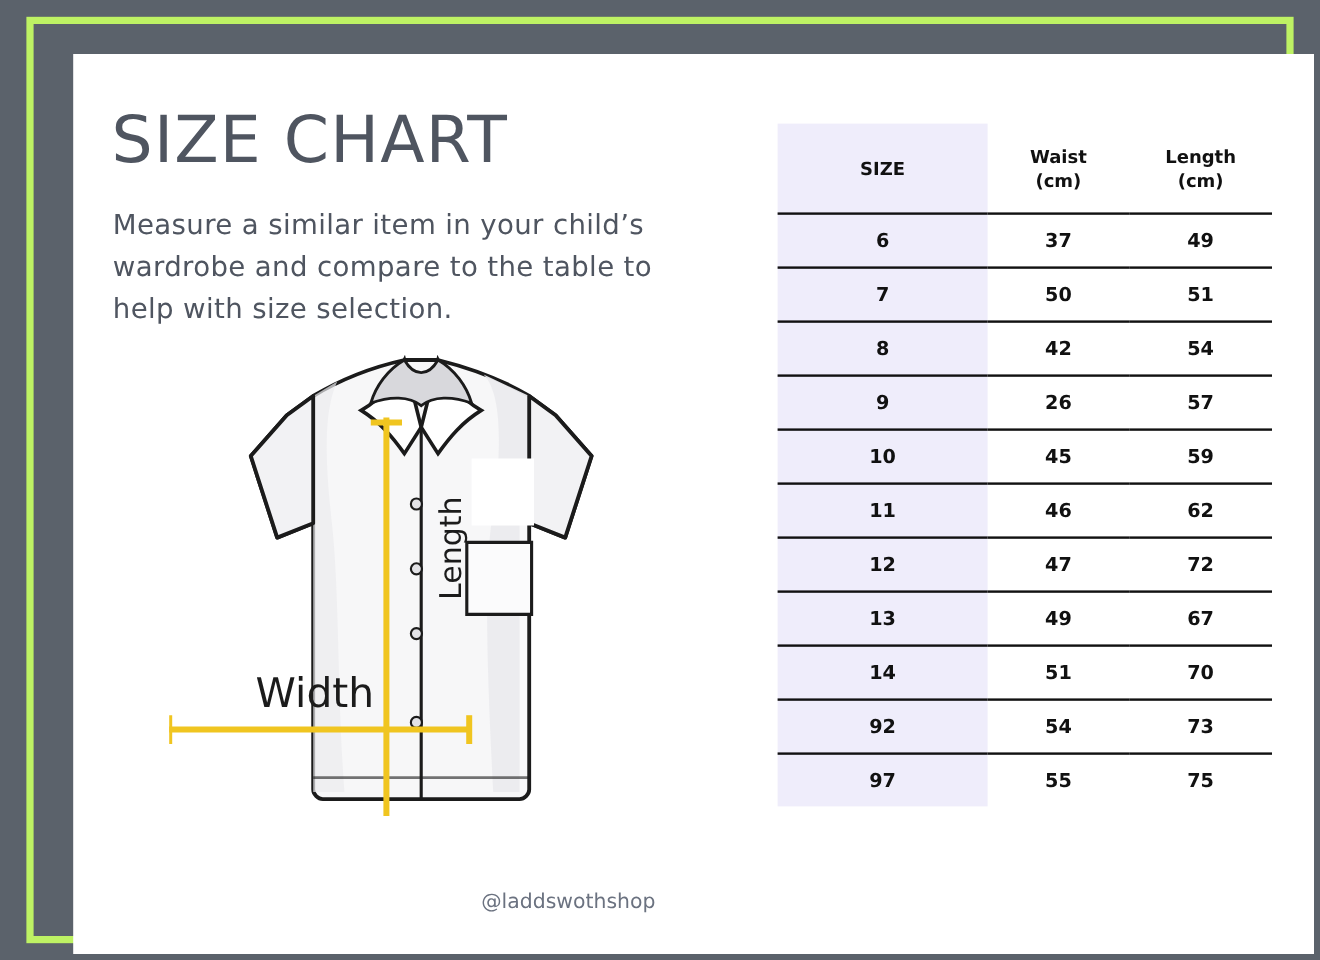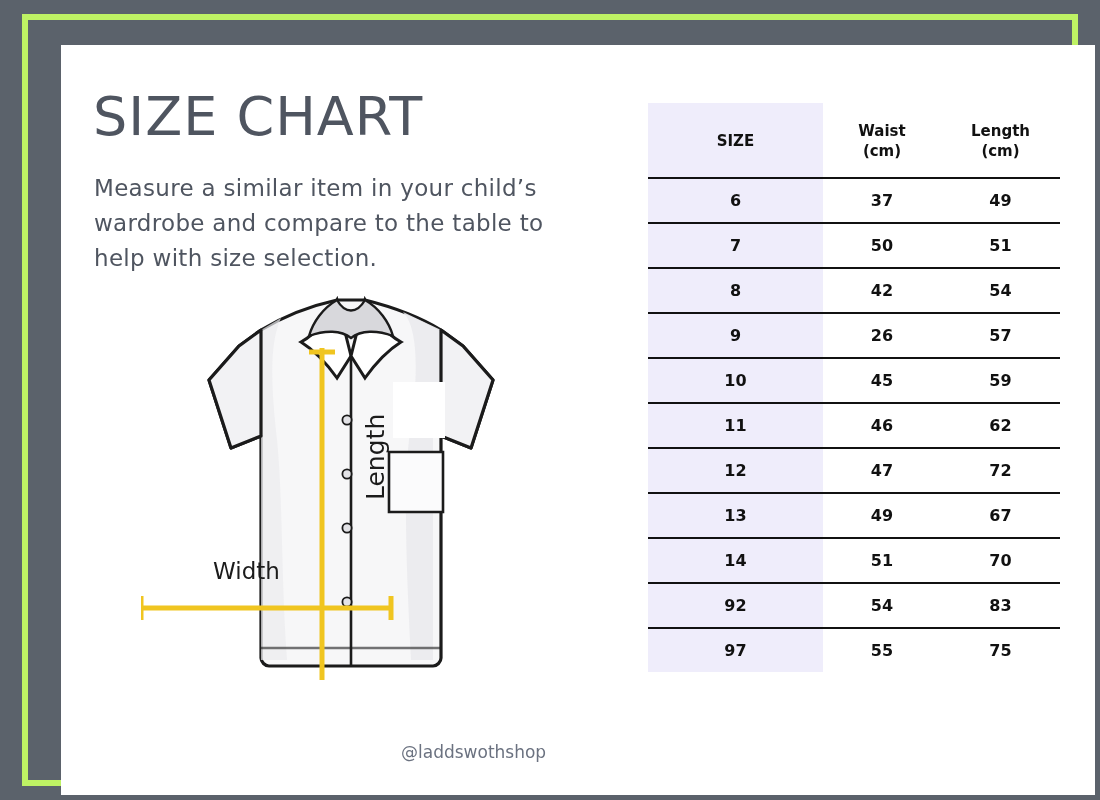--- a/index.html
+++ b/index.html
@@ -62,21 +62,21 @@
     top: 215px;
     width: 420px;
     height: 420px;
   }
   .shirt-svg { display: block; }
 
   .label-width {
     position: absolute;
     left: 152px;
     top: 513px;
-    font-size: 23px;
+    font-size: 34px;
     color: #1b1b1b;
     font-family: "DejaVu Sans", sans-serif;
   }
   .label-length {
     position: absolute;
     left: 300px;
     top: 455px;
     font-size: 25px;
     color: #1b1b1b;
     font-family: "DejaVu Sans", sans-serif;
@@ -253,21 +253,21 @@
               <td class="col-length">67</td>
             </tr>
             <tr>
               <td class="col-size">14</td>
               <td class="col-waist">51</td>
               <td class="col-length">70</td>
             </tr>
             <tr>
               <td class="col-size">92</td>
               <td class="col-waist">54</td>
-              <td class="col-length">83</td>
+              <td class="col-length">73</td>
             </tr>
             <tr>
               <td class="col-size">97</td>
               <td class="col-waist">55</td>
               <td class="col-length">75</td>
             </tr>
           </tbody>
         </table>
       </div>
 

